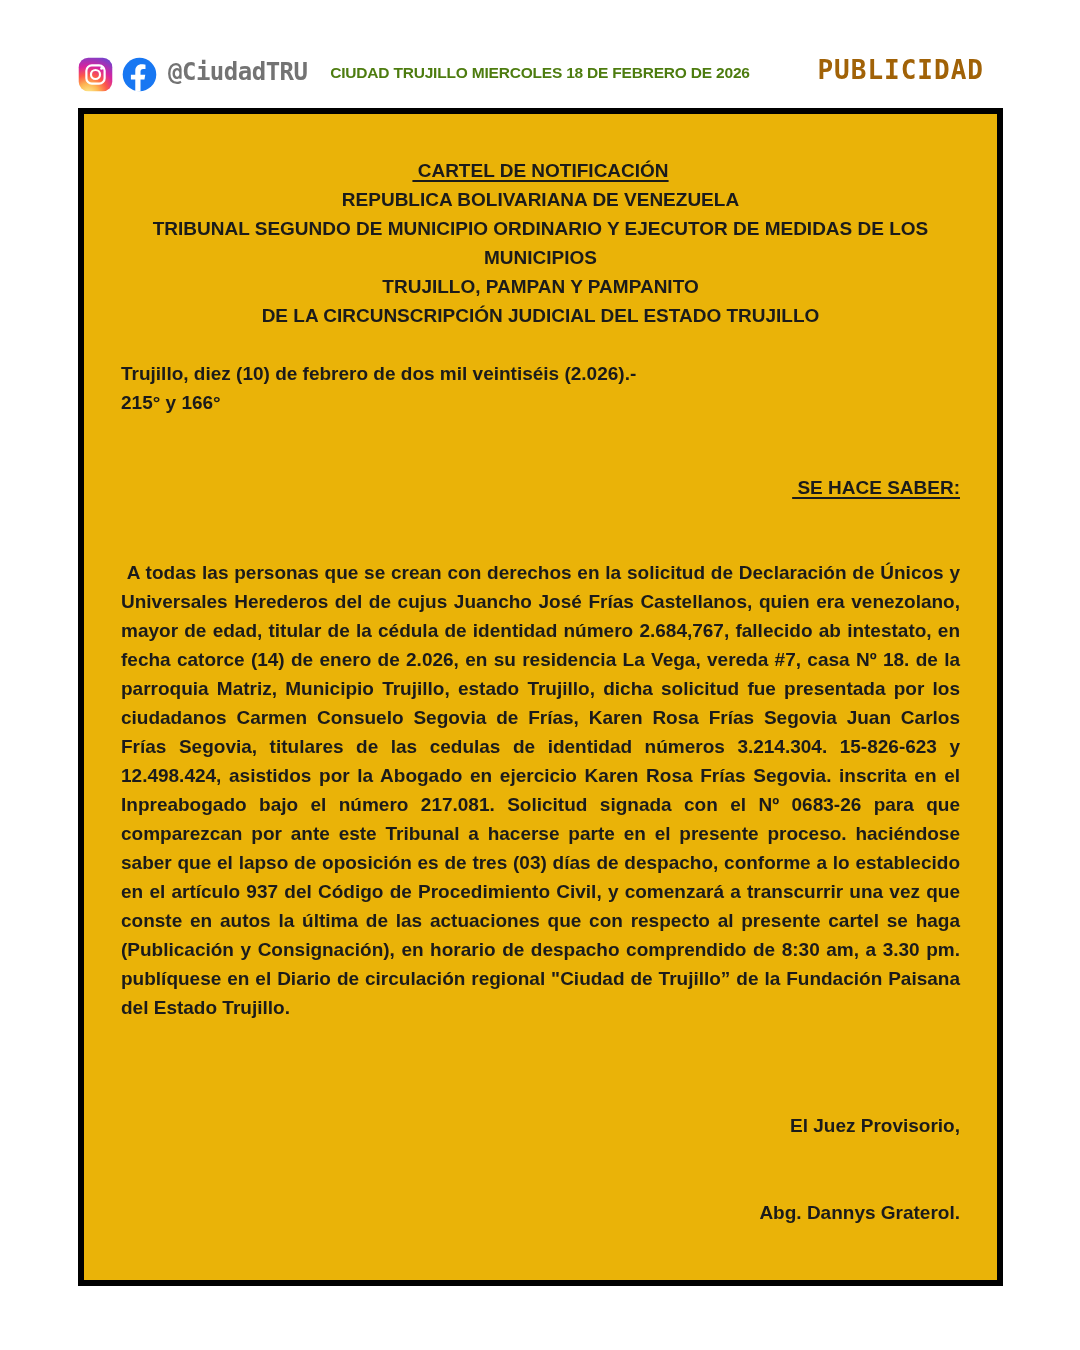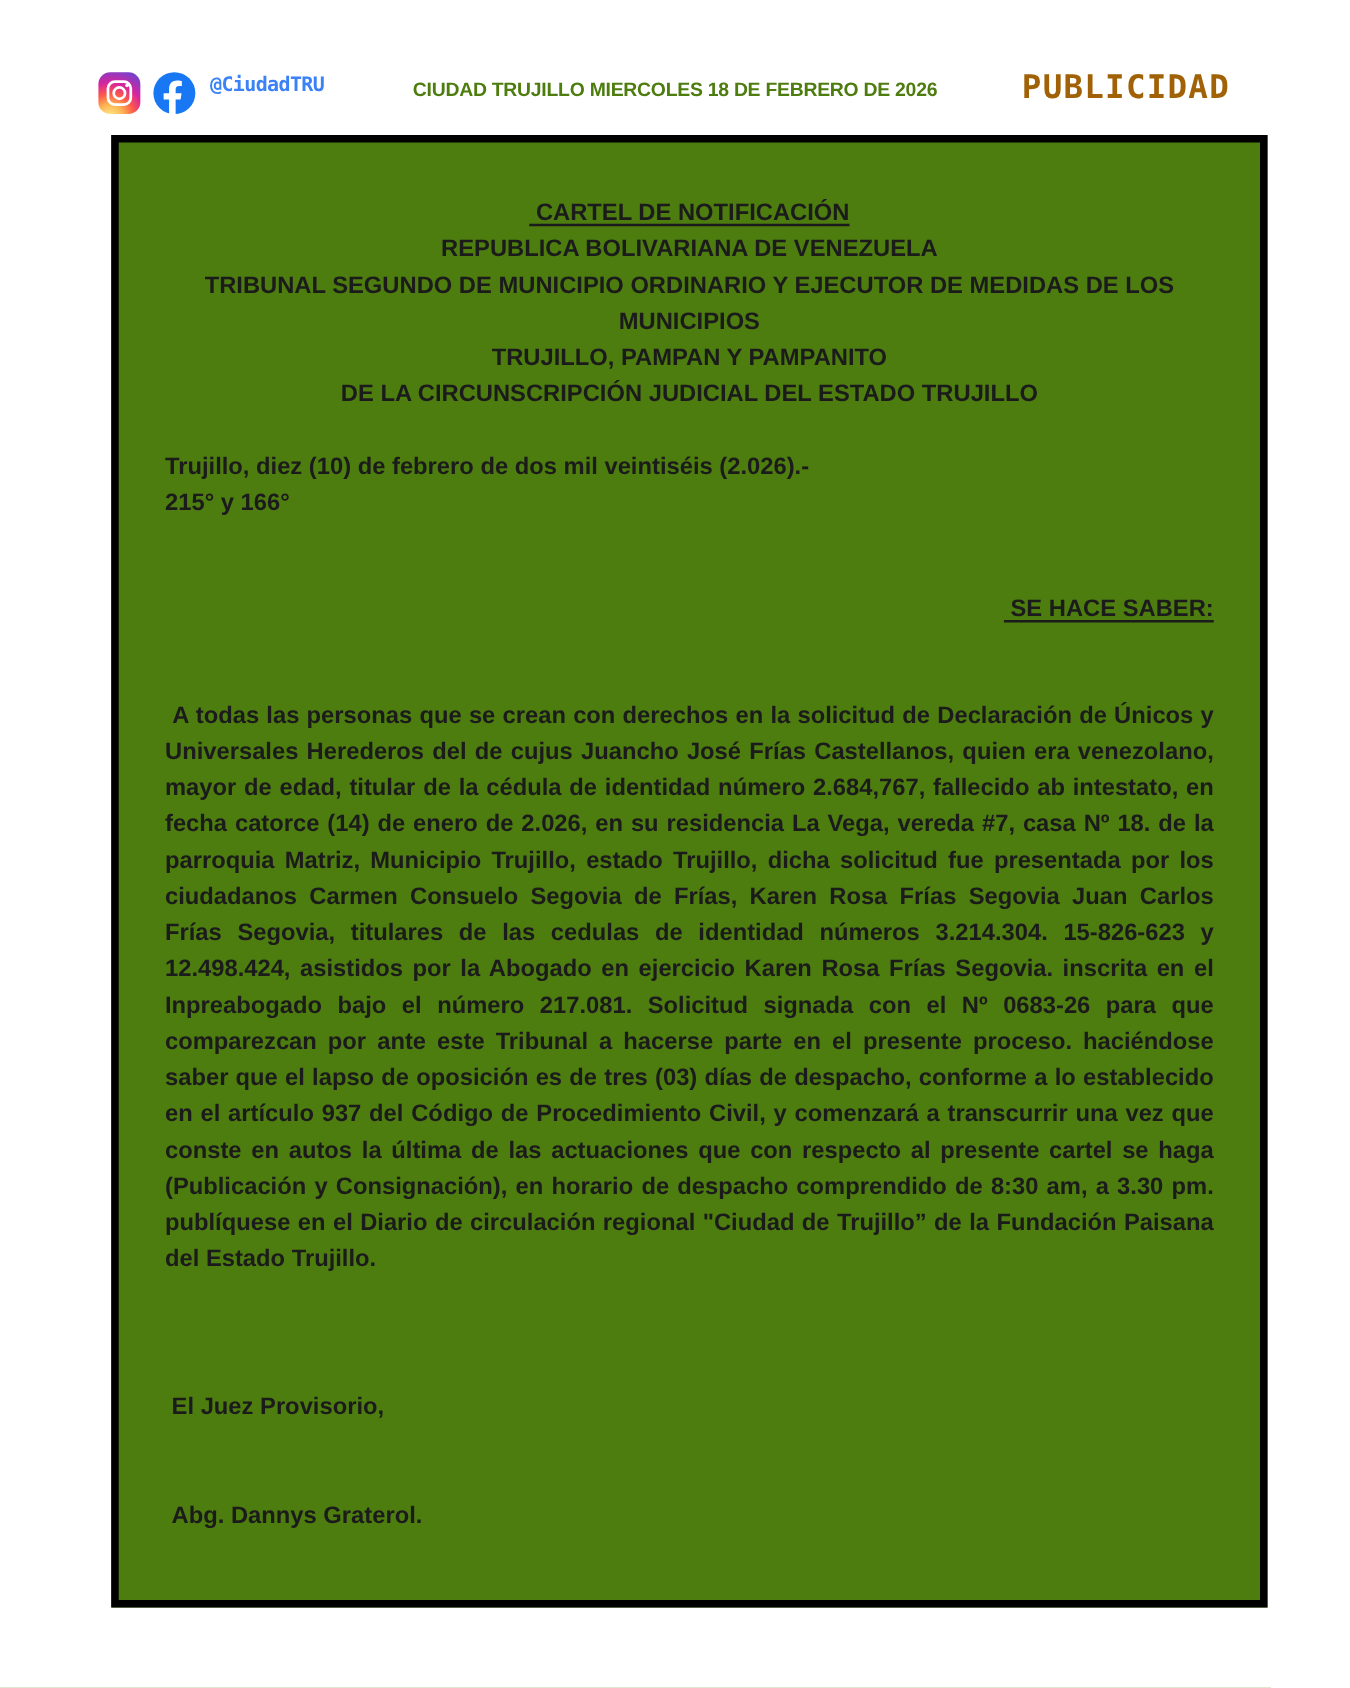--- a/index.html
+++ b/index.html
@@ -29,23 +29,23 @@
     gap: 9px;
     align-items: center;
   }
   .ig-badge { width: 35px; height: 35px; display: block; }
   .fb-badge { width: 35px; height: 35px; display: block; }
   .handle {
     position: absolute;
     left: 90px; top: 6px;
     font-family: "DejaVu Sans Mono", "Liberation Mono", monospace;
     font-weight: 700;
-    font-size: 16px;
+    font-size: 24px;
     letter-spacing: -0.5px;
-    color: #3b82f6;
+    color: #737373;
     white-space: nowrap;
   }
   .masthead-title {
     position: absolute;
     left: 50%; top: 12px;
     transform: translateX(-50%);
     font-weight: 700;
     font-size: 15.5px;
     letter-spacing: -0.2px;
     color: #4d7c0f;
@@ -62,23 +62,22 @@
   }
 
   
   .doc-frame {
     position: absolute;
     left: 78px;
     top: 108px;
     width: 925px;
     height: 1178px;
     border: 6px solid #000000;
-    background: #4d7c0f;
+    background: #eab308;
     padding: 42px 37px 4px 37px;
-    margin-left: 11px;
   }
   .doc-frame, .doc-frame * {
     font-weight: 700;
     font-size: 19px;
     line-height: 29px;
     color: #1b1b1b;
   }
   .doc-head { text-align: center; }
   .doc-head .line { white-space: pre-wrap; }
   .u {
@@ -87,21 +86,21 @@
     text-underline-offset: 3px;
     white-space: pre;
   }
   .date-block { text-align: left; margin-top: 29px; }
   .saber-block { text-align: right; margin-top: 56px; }
   .doc-body {
     margin-top: 56px;
     text-align: justify;
     white-space: pre-wrap;
   }
-  .sig-left  { margin-top: 31px; white-space: pre-wrap; }
+  .sig-left  { margin-top: 31px; white-space: pre-wrap; text-align: right; }
   .sig-right { margin-top: 2px; text-align: right; white-space: pre-wrap; }
 </style>
 </head>
 <body>
 
 <div class="page">
 
   <div class="masthead-bar">
     <div class="social-icons">
       <span>

